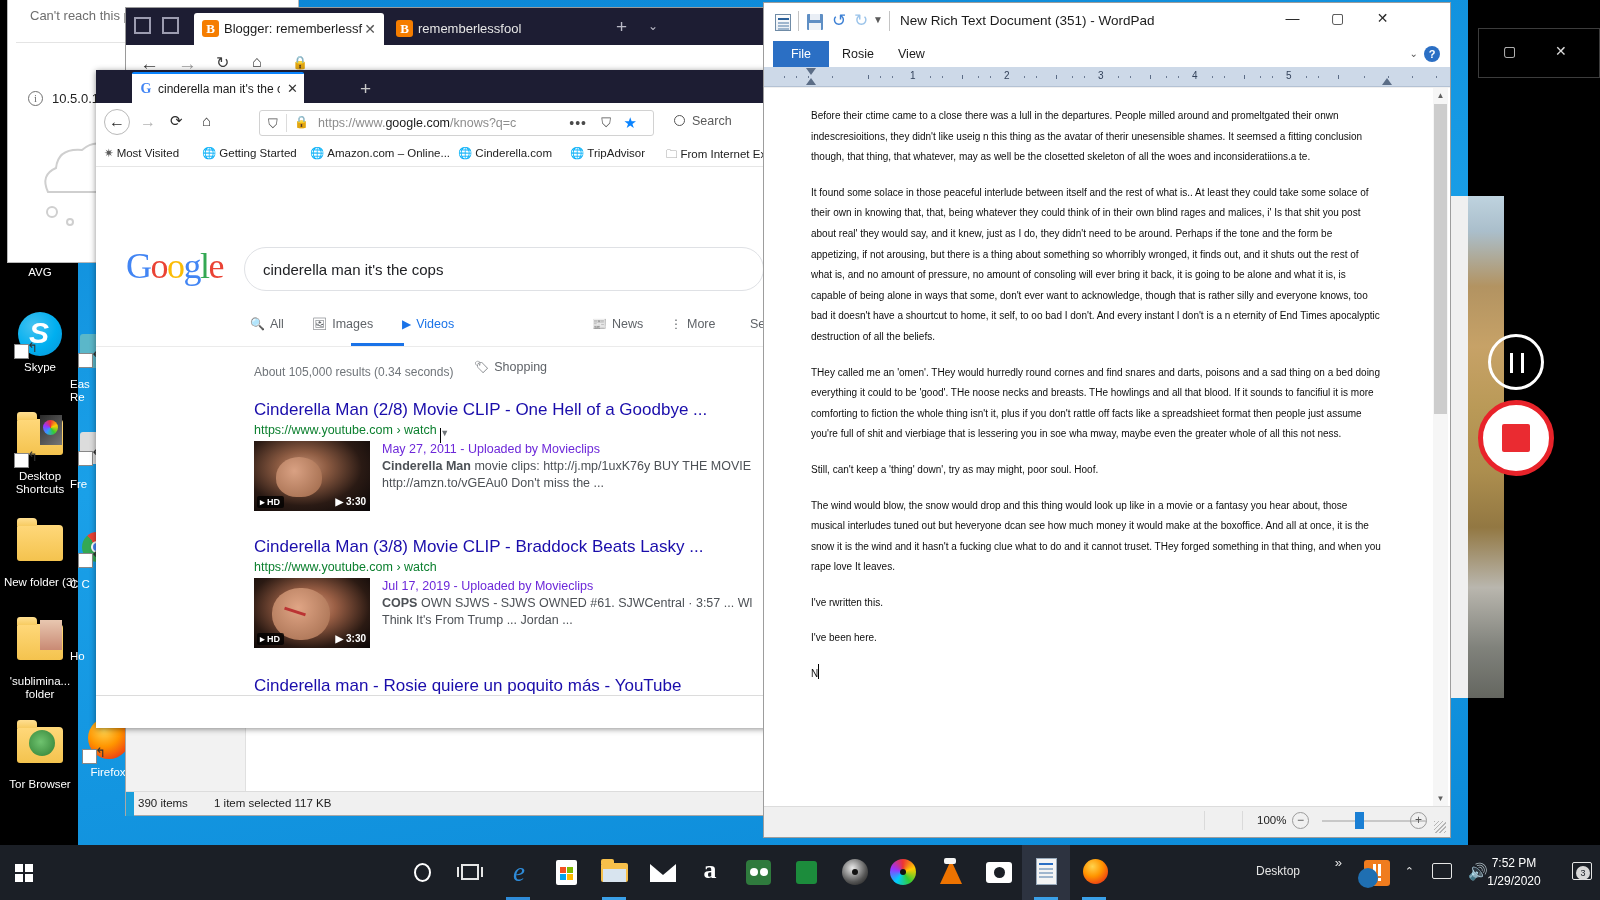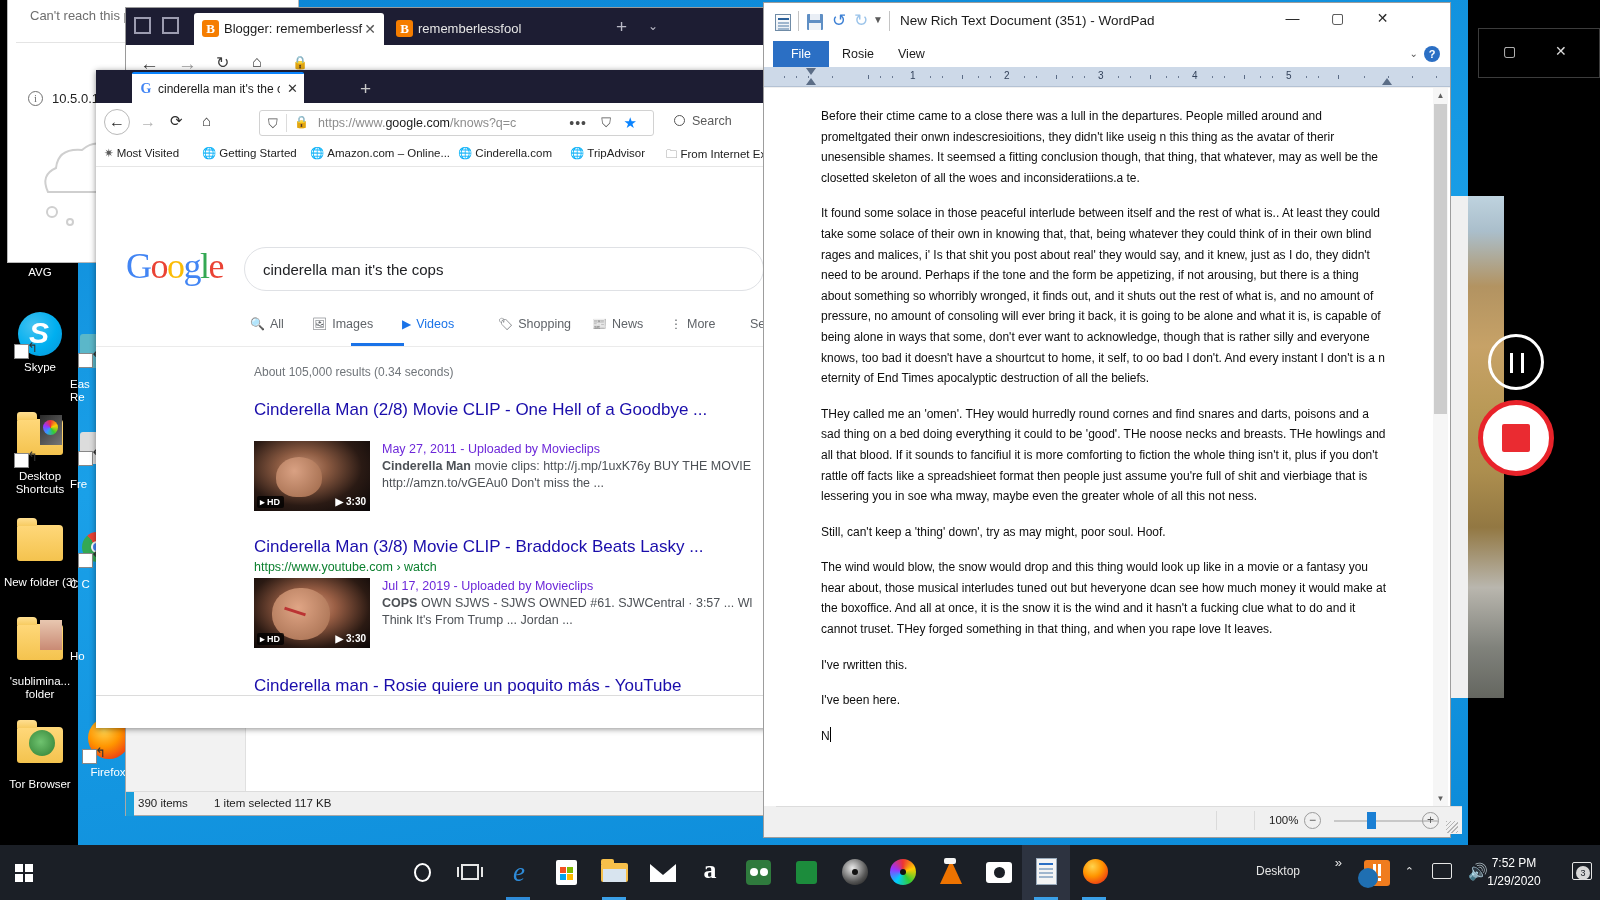--- a/index.html
+++ b/index.html
@@ -222,31 +222,31 @@
   #wp-ribbon-collapse { position: absolute; right: 32px; top: 7px; font-size: 10px; color: #555; }
   #wp-ruler { position: absolute; left: 0; top: 64px; width: 686px; height: 20px;
               background: #cdd9e8; border-bottom: 1px solid #b4c2d4; }
   #wp-ruler-inner { position: absolute; left: 8px; top: 3px; width: 670px; height: 14px; }
   .ruler-num { position: absolute; top: 0; font-size: 10px; color: #33425a; }
   .ruler-tick { position: absolute; top: 5px; width: 1px; height: 4px; background: #5a6b85; }
   .ruler-dot { position: absolute; top: 6px; width: 1px; height: 2px; background: #6b7a92; }
   #wp-page { position: absolute; left: 0; top: 85px; width: 686px; height: 718px;
              background: #fff; overflow: hidden; }
   #wp-text { position: absolute; left: 47px; top: 18px; width: 570px;
-             font-size: 12px; line-height: 20.6px; color: #0d0d0d; margin-left: 10px; }
+             font-size: 10px; line-height: 20.6px; color: #0d0d0d; }
   #wp-text p { margin-bottom: 15px; }
   .caret { display: inline-block; width: 1px; height: 15px; background: #000;
            vertical-align: -2px; }
   #wp-vscroll { position: absolute; right: 2px; top: 85px; width: 15px; height: 718px;
                 background: #f6f6f6; }
   #wp-vscroll .arrow { position: absolute; left: 0; width: 15px; height: 15px;
                        text-align: center; font-size: 8px; color: #606060; line-height: 15px; }
   #wp-vscroll .thumbv { position: absolute; left: 1px; top: 16px; width: 13px; height: 310px;
                         background: #cdcdcd; }
-  #wp-statusbar { position: absolute; left: 12px; top: 803px; width: 686px; height: 28px;
+  #wp-statusbar { position: absolute; left: 0; top: 803px; width: 686px; height: 28px;
                   background: #f0f0f0; border-top: 1px solid #dcdcdc; }
   #wp-zoomlbl { position: absolute; left: 493px; top: 7px; font-size: 11.5px; color: #1b1b1b; }
   .zoom-btn { position: absolute; top: 5px; width: 17px; height: 17px; border: 1px solid #9b9b9b;
               border-radius: 50%; color: #555; font-size: 12px; text-align: center; line-height: 15px; }
   #zoom-track { position: absolute; left: 558px; top: 13px; width: 104px; height: 2px; background: #c8c8c8; }
   #zoom-thumb { position: absolute; left: 591px; top: 5px; width: 9px; height: 17px; background: #1a7fd4; }
   .sb-sep { position: absolute; top: 4px; width: 1px; height: 19px; background: #dadada; }
 
   
   #rec-pause { position: absolute; left: 1488px; top: 334px; width: 56px; height: 56px;
@@ -478,31 +478,32 @@
     <div id="ff-content">
       <div class="goog-logo"><span class="b1">G</span><span class="r1">o</span><span class="y1">o</span><span class="b1">g</span><span class="g1">l</span><span class="r1">e</span></div>
       <div class="goog-searchbox">
         <span class="q">cinderella man it's the cops</span>
       </div>
 
       <div class="goog-tabs">
         <span class="gtab" style="left:0;"><span class="ico">🔍</span><span>All</span></span>
         <span class="gtab" style="left:62px;"><span class="ico">🖼</span><span>Images</span></span>
         <span class="gtab sel" style="left:152px;"><span class="ico">▶</span><span>Videos</span></span>
-        <span class="gtab" style="left:248px;"><span class="ico">🏷</span><span>Shopping</span></span>
+        <span class="gtab" style="left:224px;margin-top:43px;"><span class="ico">🏷</span><span>Shopping</span></span>
         <span class="gtab" style="left:342px;"><span class="ico">📰</span><span>News</span></span>
         <span class="gtab" style="left:420px;"><span class="ico">⋮</span><span>More</span></span>
         <span class="gtab" style="left:500px;"><span>Se</span></span>
       </div>
       <div class="gtabs-underline"></div>
       <div class="gtabs-rule"></div>
       <div class="gresults-count">About 105,000 results (0.34 seconds)</div>
 
       <div class="gresult" style="top:232px;">
         <div class="title">Cinderella Man (2/8) Movie CLIP - One Hell of a Goodbye ...</div>
+        <div class="url"><span>https://www.youtube.com › watch</span> <span class="caret">▼</span></div>
         <div class="thumb">
           <div style="position:absolute;inset:0;background:radial-gradient(ellipse at 42% 38%,#c99274 0%,#8c5b42 26%,#2a1a14 62%,#090607 100%);"></div>
           <div style="position:absolute;left:22px;top:16px;width:46px;height:40px;border-radius:50% 50% 45% 45%;background:radial-gradient(circle at 40% 35%,#d9a183,#9c6647);"></div>
           <div class="hd">▸ <span>HD</span></div>
           <div class="dur">▶ <span>3:30</span></div>
         </div>
         <div class="desc">
           <div class="meta">May 27, 2011 - Uploaded by Movieclips</div>
           <div><b>Cinderella Man</b><span> movie clips: http://j.mp/1uxK76y BUY THE MOVIE</span></div>
           <div>http://amzn.to/vGEAu0 Don't miss the ...</div>

